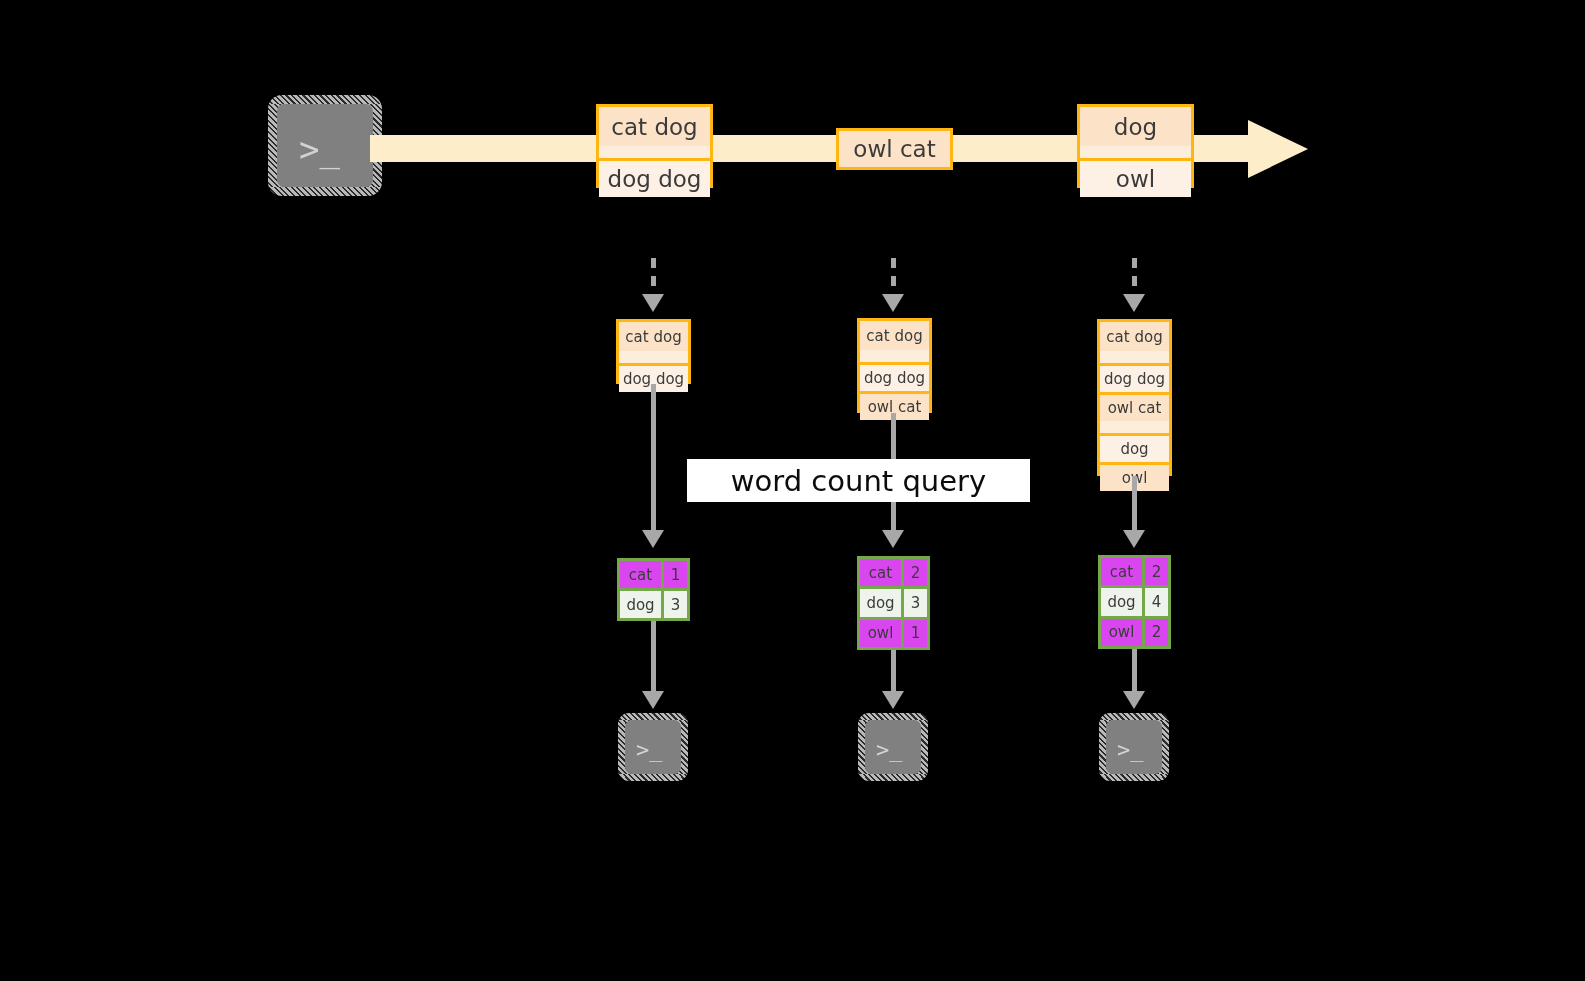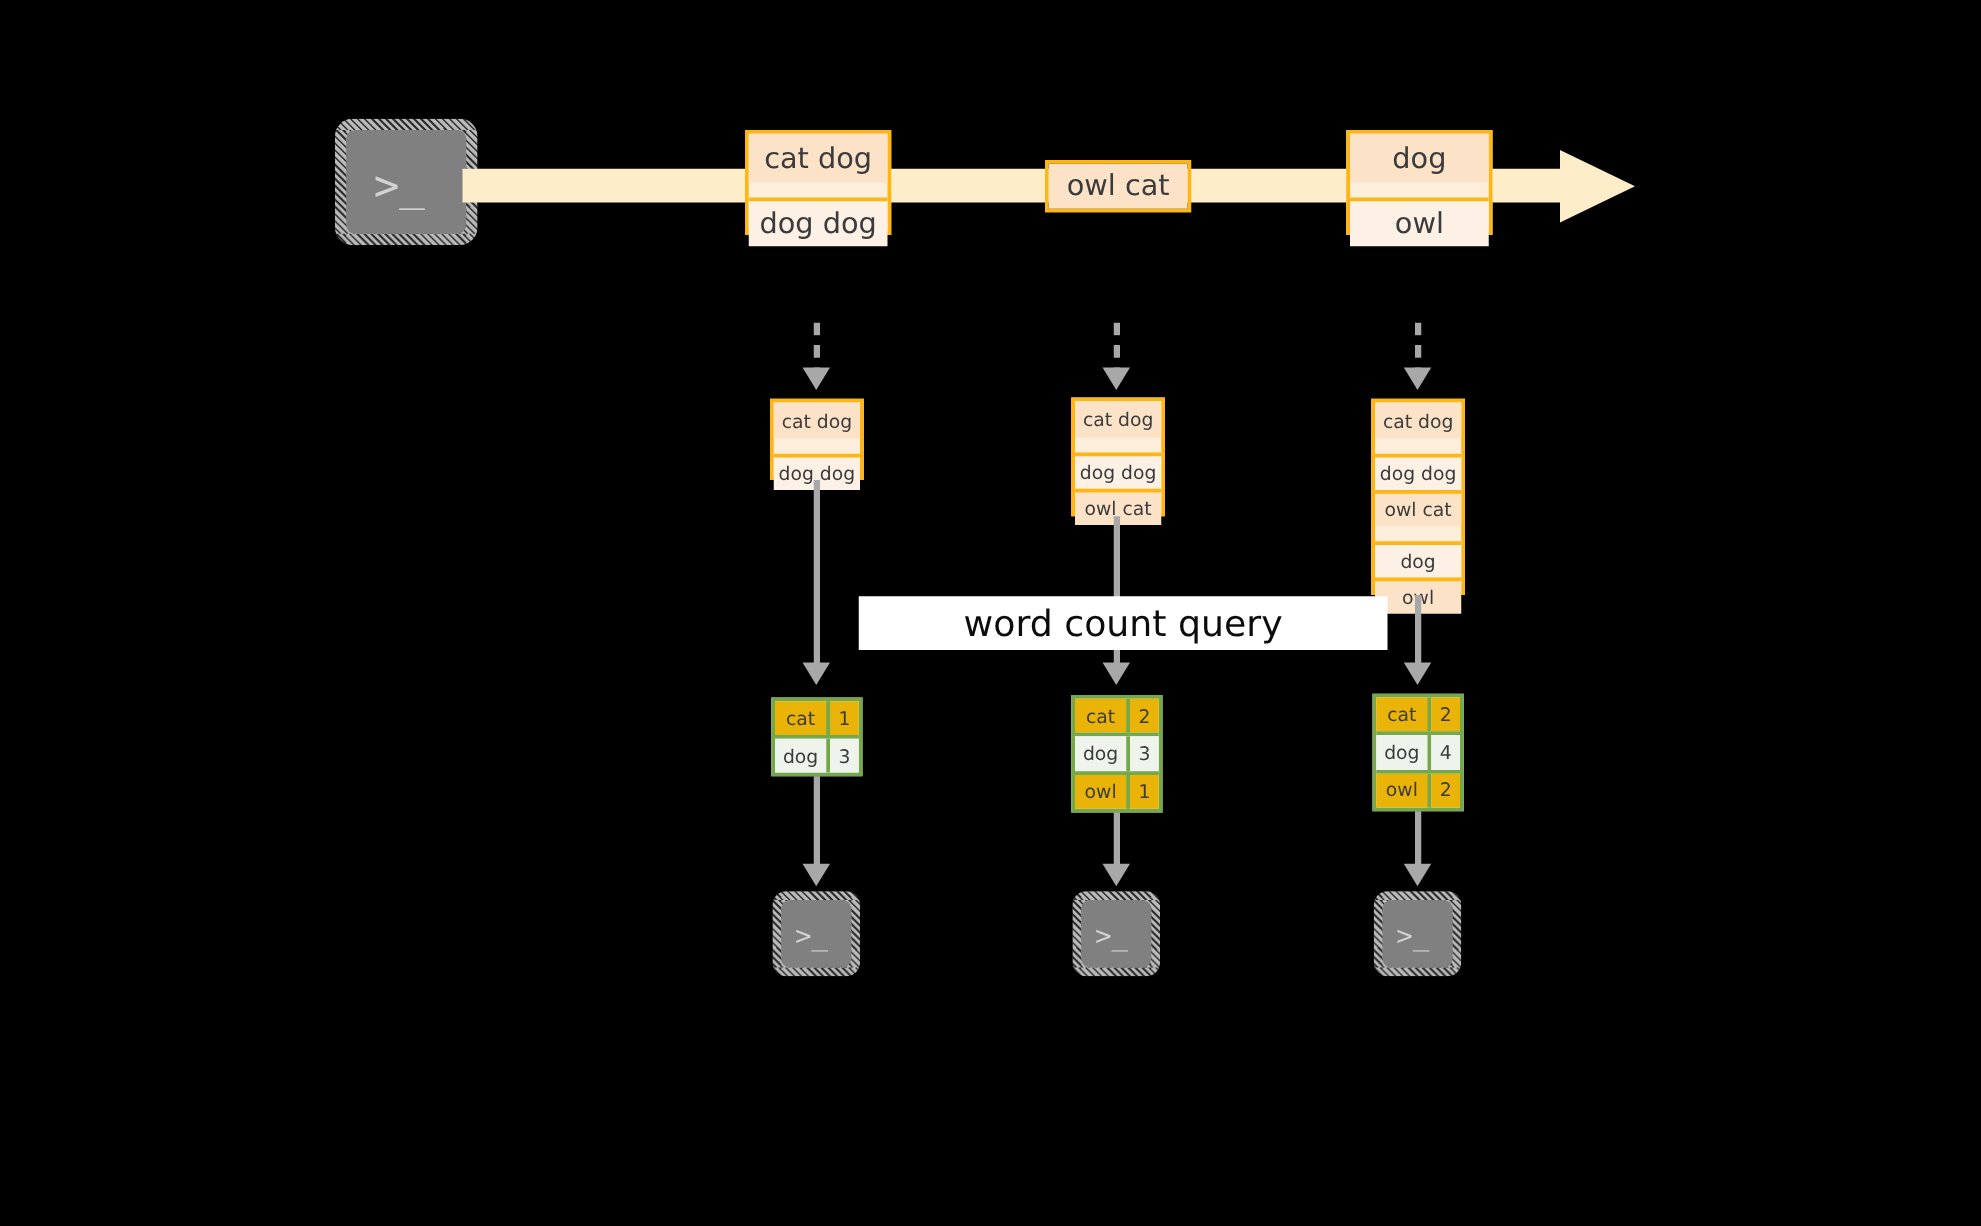--- a/index.html
+++ b/index.html
@@ -91,21 +91,21 @@
   .resrow + .resrow { border-top: 3px solid #74a84a; }
   .rescell {
     box-sizing: border-box;
     display: flex;
     align-items: center;
     justify-content: center;
     color: #3b3b3b;
     white-space: nowrap;
   }
   .rescell.keycell { border-right: 3px solid #74a84a; }
-  .resrow.dark .rescell { background: #eab308; }
+  .resrow.dark .rescell { background: #d946ef; }
   .resrow.light .rescell { background: #eef4ec; }
 
   
   .conn-line {
     position: absolute;
     background: #a8a8a8;
     width: 5px;
   }
   .conn-line.dashed {
     background: none;
@@ -193,21 +193,21 @@
 
   <div class="conn-line" style="left:651px; top:384px; height:148px;"></div>
   <div class="conn-head" style="left:642px; top:530px;"></div>
 
   <div class="conn-line" style="left:891px; top:413px; height:119px;"></div>
   <div class="conn-head" style="left:882px; top:530px;"></div>
 
   <div class="conn-line" style="left:1132px; top:476px; height:56px;"></div>
   <div class="conn-head" style="left:1123px; top:530px;"></div>
 
-  <div class="banner" style="left:687px; top:477px; width:423px; height:43px; font-size:29px;">
+  <div class="banner" style="left:687px; top:459px; width:343px; height:43px; font-size:29px;">
     <span>word count query</span>
   </div>
 
   <div class="restable" style="left:617px; top:558px; width:73px; height:63px;">
     <div class="resrow dark">
       <div class="rescell keycell" style="width:44px; font-size:15px;">cat</div>
       <div class="rescell" style="flex:1; font-size:15px;">1</div>
     </div>
     <div class="resrow light">
       <div class="rescell keycell" style="width:44px; font-size:15px;">dog</div>

